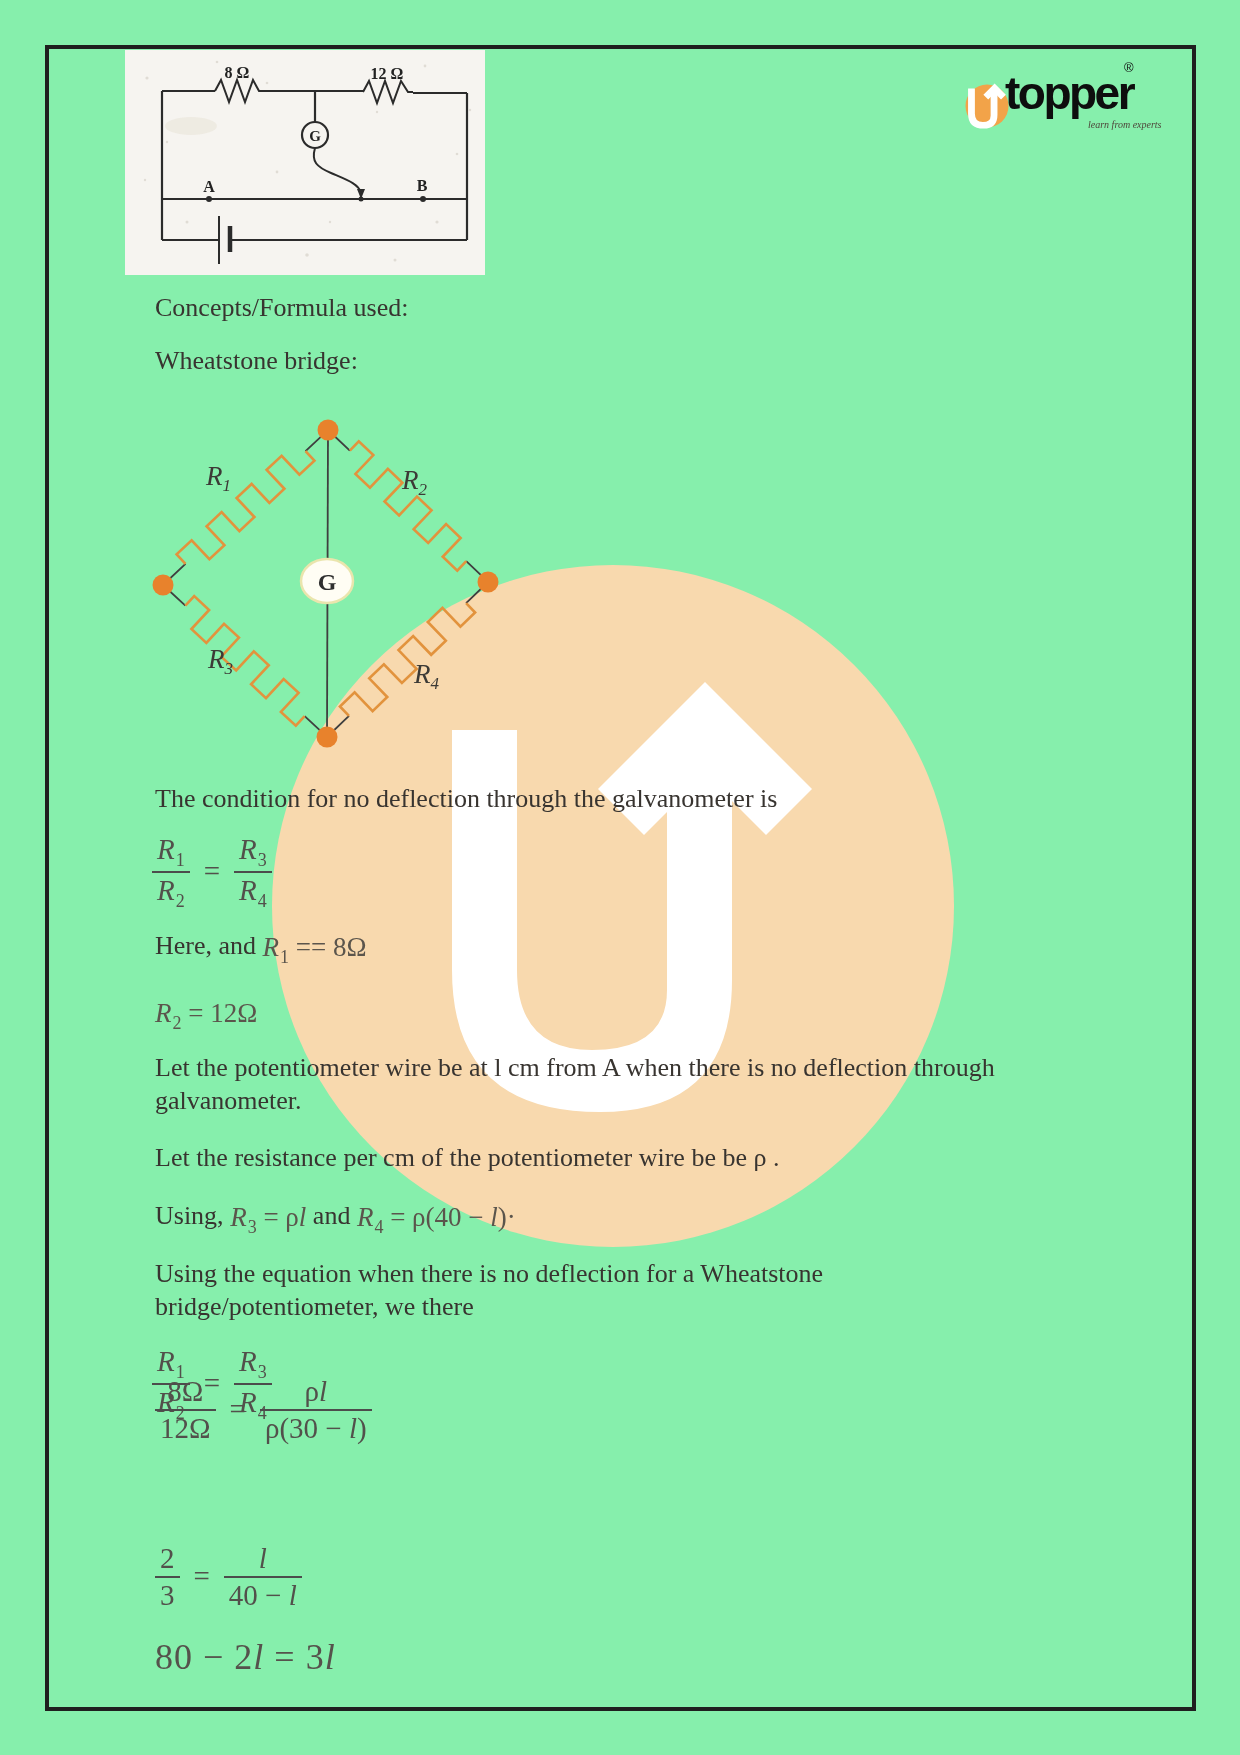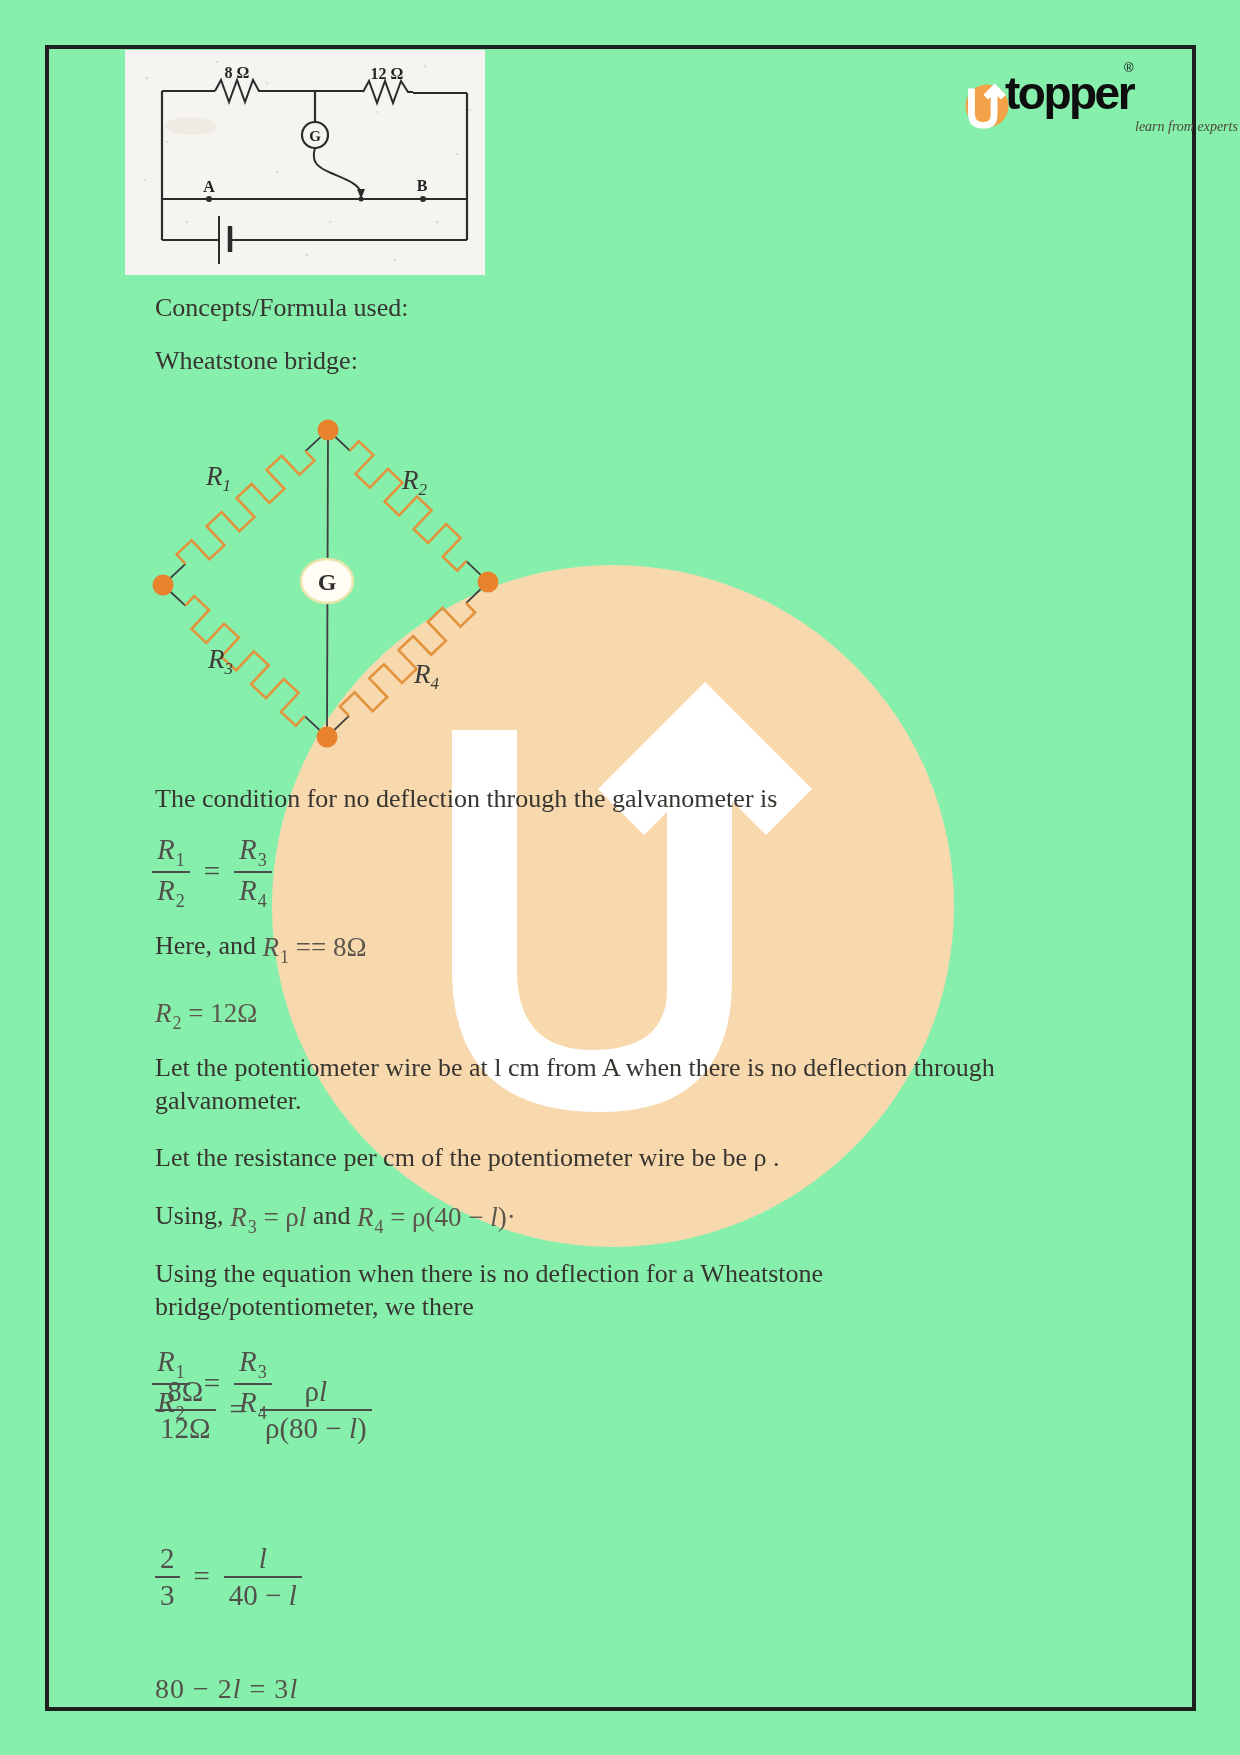--- a/index.html
+++ b/index.html
@@ -6,31 +6,31 @@
   #page{position:relative;width:1240px;height:1755px;background:#86efac;overflow:hidden;
         font-family:"Liberation Serif","DejaVu Serif",serif;color:#3d3a34;}
   .abs{position:absolute;}
   #border-frame{left:45px;top:45px;width:1151px;height:1666px;border:4px solid #1f1f1f;box-sizing:border-box;}
   
   .para{font-size:26px;line-height:33px;color:#383430;white-space:nowrap;}
   
   #brand-word{left:1005px;top:70px;font-family:"Liberation Sans","DejaVu Sans",sans-serif;
       font-weight:bold;font-size:46px;line-height:46px;letter-spacing:-2.5px;color:#0e0e0e;}
   #brand-reg{left:1124px;top:60px;font-family:"Liberation Sans",sans-serif;font-size:13px;color:#111;}
-  #brand-tagline{left:1088px;top:119px;font-style:italic;font-size:14px;color:#4e463a;
-      font-family:"Liberation Serif",serif;margin-left:47px;}
+  #brand-tagline{left:1088px;top:119px;font-style:italic;font-size:10px;color:#4e463a;
+      font-family:"Liberation Serif",serif;}
   
   .feq{display:inline-flex;align-items:center;font-size:29px;color:#52504b;}
   .feq .gap{width:14px;}
   .frac{display:inline-flex;flex-direction:column;align-items:center;}
   .frac .num{padding:0 5px 3px;line-height:30px;}
   .frac .den{border-top:2px solid #4c4c4c;padding:2px 5px 0;line-height:30px;}
   .mvar{font-style:italic;}
   .msub{font-size:18px;position:relative;top:7px;margin-left:1px;}
-  .mathline{font-size:28px;color:#55524c;white-space:nowrap;margin-top:37px;}
+  .mathline{font-size:36px;color:#55524c;white-space:nowrap;}
   .mixline{font-size:26px;line-height:33px;white-space:nowrap;color:#383430;}
   .mixline .mathseg{font-size:27px;color:#5b554c;position:relative;top:2px;text-align:center;}
   svg text{font-family:"Liberation Serif","DejaVu Serif",serif;}
   .blabel{font-size:27px;font-style:italic;fill:#3c3a36;}
   .blabel .sub{font-size:17px;font-style:italic;}
 </style>
 </head>
 <body>
 
 <div id="page">
@@ -198,21 +198,21 @@
   <div class="abs feq" style="left:155px;top:1376px;font-family:Liberation Serif, serif;">
     <span class="frac">
       <span class="num">8Ω</span>
       <span class="den">12Ω</span>
     </span>
     <span class="gap"></span>
       <span>=</span>
       <span class="gap"></span>
     <span class="frac">
       <span class="num"><span>ρ</span><span class="mvar">l</span></span>
-      <span class="den"><span>ρ(80 − </span><span class="mvar">l</span><span>)</span></span>
+      <span class="den"><span>ρ(30 − </span><span class="mvar">l</span><span>)</span></span>
     </span>
   </div>
 
   <div class="abs feq" style="left:155px;top:1543px;">
     <span class="frac">
       <span class="num">2</span>
       <span class="den">3</span>
     </span>
     <span class="gap"></span>
       <span>=</span>

